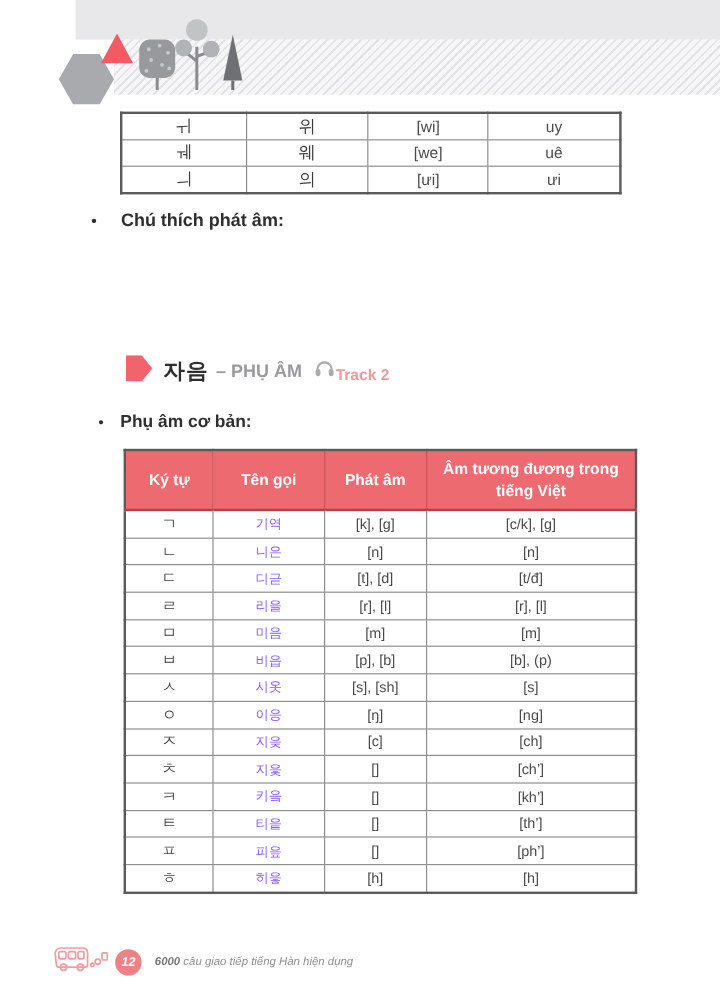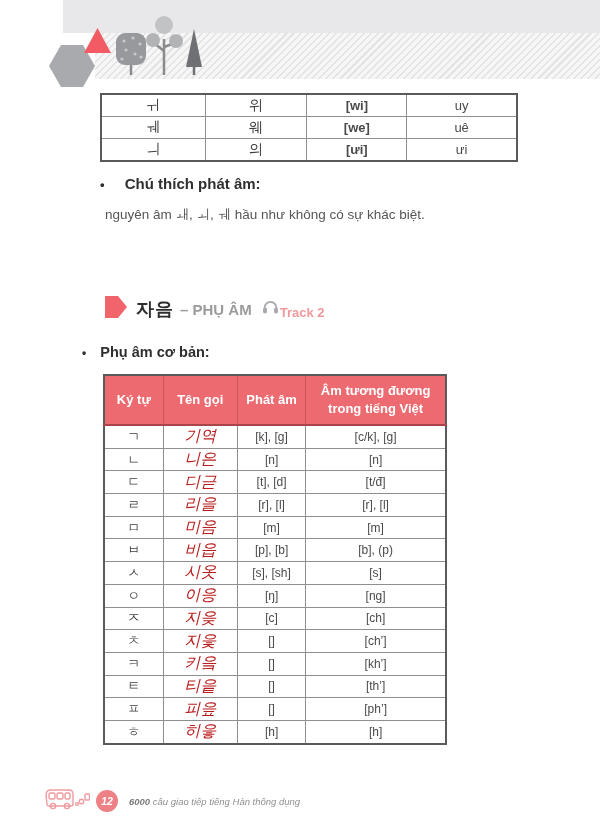--- a/index.html
+++ b/index.html
@@ -18,47 +18,47 @@
   .trees{position:absolute;left:112px;top:13px;}
   
   table{border-collapse:collapse;}
   .vowel-table{position:absolute;left:100px;top:93px;width:418px;border:2px solid #5a5a5a;}
   .vowel-table td{
     border:1px solid #8f8f8f;text-align:center;height:21px;font-size:13px;color:#4a4a4a;padding:0;
   }
   .vowel-table td.col0,.vowel-table td.col1{font-size:14.5px;color:#3d3d3d;}
   .vowel-table td.col0{width:25%;}
   .vowel-table td.col1{width:24.5%;}
-  .vowel-table td.col2{width:24%;font-weight:bold;}
+  .vowel-table td.col2{width:24%;}
   .vowel-table td.col3{width:26.5%;}
   
-  .note-title{position:absolute;left:100px;top:175px;font-size:15px;font-weight:bold;color:#2f2f2f;}
+  .note-title{position:absolute;left:76px;top:175px;font-size:15px;font-weight:bold;color:#2f2f2f;}
   .note-title .bullet{margin-right:16px;font-size:13px;}
   .note-body{position:absolute;left:105px;top:202px;width:420px;font-size:13.5px;line-height:25px;color:#565656;}
   
   .section-head{position:absolute;left:105px;top:296px;height:26px;display:flex;align-items:center;}
   .arrow-icon{margin-right:9px;display:inline-block;}
   .section-kr{font-size:18px;font-weight:bold;color:#2e2e2e;letter-spacing:1px;}
   .section-vn{font-size:15px;font-weight:bold;color:#9b9b9d;margin-left:6px;}
   .headphone-icon{margin-left:10px;display:inline-block;}
   .track-label{font-size:13px;font-weight:bold;color:#f0989c;margin-left:1px;padding-top:6px;}
   
   .subsection{position:absolute;left:82px;top:344px;font-size:14.5px;font-weight:bold;color:#2f2f2f;}
   .subsection .bullet{margin-right:10px;font-size:12px;}
   
-  .cons-table{position:absolute;left:103px;top:374px;width:344px;border:2px solid #5a5a5a;}
+  .cons-table{position:absolute;left:103px;top:374px;width:428px;border:2px solid #5a5a5a;}
   .cons-table th{
     background:#ec6a70;color:#ffffff;font-size:13px;font-weight:bold;
     border:1px solid #c9565c;border-bottom:2px solid #a94449;height:48px;padding:0 4px;line-height:1.35;
   }
   .cons-table td{
     border:1px solid #8f8f8f;text-align:center;height:21.7px;padding:0;font-size:12px;color:#4a4a4a;
   }
   .cons-table td.col0{width:17.3%;font-size:13px;color:#3d3d3d;}
-  .cons-table td.col1{width:21.7%;font-size:16px;color:#b91c1c;font-style:italic;}
+  .cons-table td.col1{width:21.7%;font-size:11px;color:#8b5cf6;}
   .cons-table td.col2{width:20%;}
   .cons-table td.col3{width:41%;}
   
   .footer{position:absolute;left:44px;top:786px;display:flex;align-items:center;font-style:italic;}
   .bus-icon{margin-right:6px;}
   .page-badge{
     width:22px;height:22px;border-radius:50%;background:#ed8186;color:#fff;
     font-size:10.5px;font-weight:bold;display:flex;align-items:center;justify-content:center;margin-right:11px;
   }
   .footer-title{font-size:9.5px;color:#8f8f8f;}
@@ -126,21 +126,20 @@
         <td class="col3">ưi</td>
       </tr>
     </tbody>
 </table>
 
 <div class="note-title">
   <span class="bullet">•</span>
   <span>Chú thích phát âm:</span>
 </div>
 <div class="note-body">
-  <div>nguyên âm ㅙ, ㅚ, ㅞ hầu như không có sự khác biệt.</div>
 </div>
 
 <div class="section-head">
   <span class="arrow-icon">
     <svg width="22" height="22" viewBox="0 0 22 22">
       <polygon points="0,0 13,0 22,11 13,22 0,22" fill="#f2646c"></polygon>
     </svg>
   </span>
   <span class="section-kr">자음</span>
   <span class="section-vn">– PHỤ ÂM</span>
@@ -266,14 +265,14 @@
         <rect x="21" y="7" width="5" height="6" rx="1.5"></rect>
         <circle cx="9" cy="20" r="2.6"></circle>
         <circle cx="23" cy="20" r="2.6"></circle>
         <circle cx="33" cy="18" r="1.4"></circle>
         <circle cx="37.5" cy="15.5" r="2.2"></circle>
         <rect x="41" y="8" width="4.5" height="6" rx="1"></rect>
       </g>
     </svg>
   </span>
   <span class="page-badge">12</span>
-  <span class="footer-title"><span class="num">6000</span><span> câu giao tiếp tiếng Hàn thông dụng</span></span>
+  <span class="footer-title"><span class="num">6000</span><span> câu giao tiếp tiếng Hàn hiện dụng</span></span>
 </div>
 
 </body></html>

